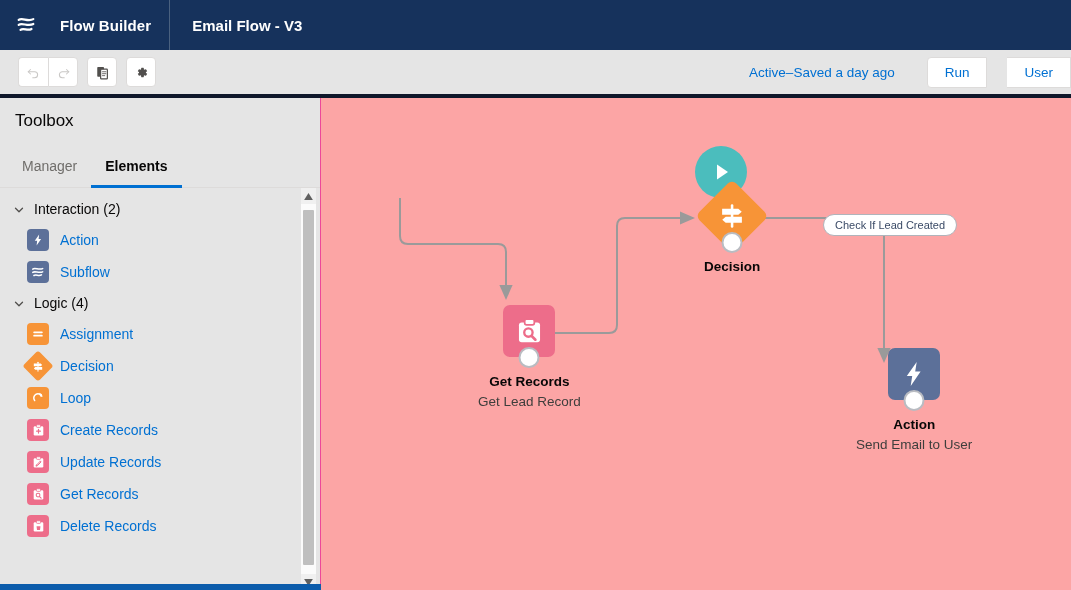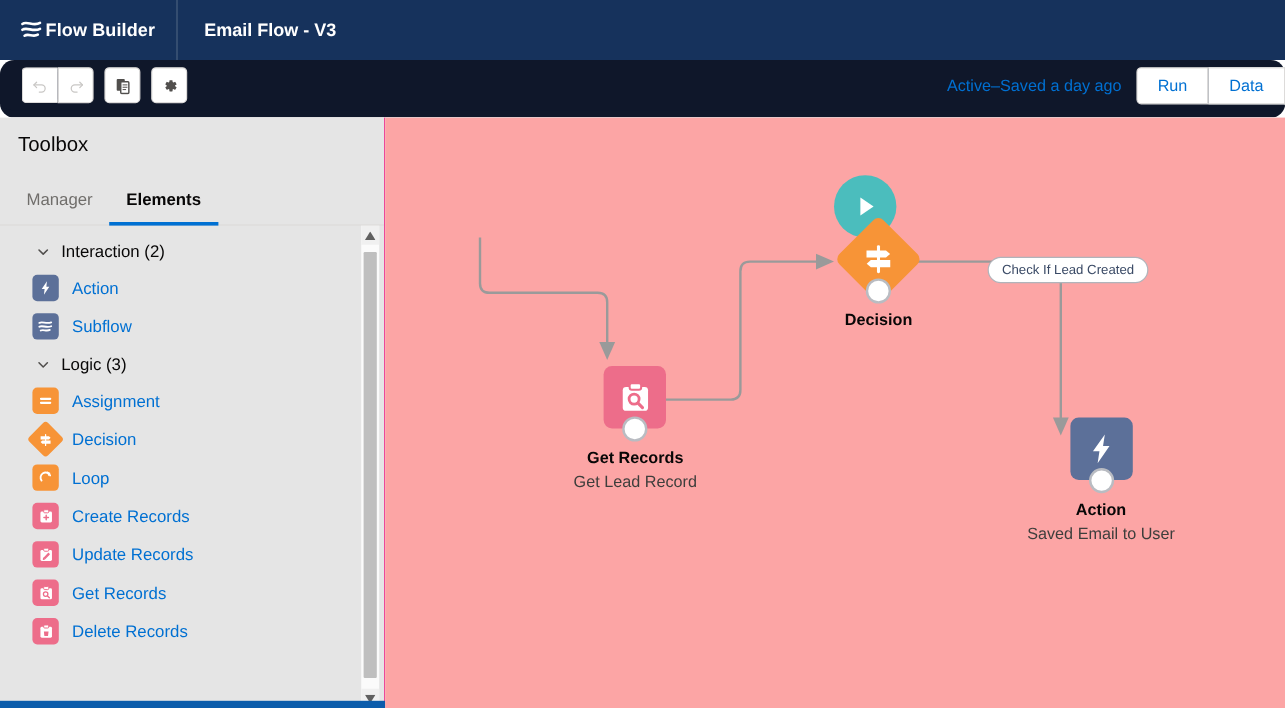--- a/index.html
+++ b/index.html
@@ -11,37 +11,36 @@
   }
 
   
   .app-header {
     height: 50px; width: 100%;
     background: #16325c;
     display: flex; align-items: center;
     color: #fff;
   }
   .brand {
-    display: flex; align-items: center; gap: 1px;
+    display: flex; align-items: center; gap: 23px;
     padding: 0 18px 0 15px;
     height: 100%;
     border-right: 1px solid #4a617f;
   }
   .brand-logo { width: 22px; height: 22px; display: block; }
   .brand-name { font-size: 15px; font-weight: 600; letter-spacing: .1px; white-space: nowrap; }
   .flow-title { padding-left: 22px; font-size: 15px; font-weight: 600; white-space: nowrap; }
 
   
   .toolbar {
     height: 48px; width: 100%;
-    background: #0f172a;
-    border-bottom: 6px solid #0f172a;
+    background: #e5e5e5;
+    border-bottom: 4px solid #0f172a;
     display: flex; align-items: center;
     position: relative;
-    border-radius: 12px;
   }
   .tool-group { display: flex; align-items: center; margin-left: 18px; }
   .tool-btn {
     width: 30px; height: 30px;
     border: 1px solid #dddbda;
     background: #fff;
     display: flex; align-items: center; justify-content: center;
     color: #514f4d;
   }
   .tool-btn.joined-left { border-radius: 4px 0 0 4px; border-right: none; }
@@ -56,21 +55,21 @@
   }
   .status-text {
     font-size: 13.5px; color: #0070d2;
     white-space: nowrap; padding-right: 12px;
   }
   .pill-btn {
     height: 31px; min-width: 55px; padding: 0 17px;
     border: 1px solid #dddbda; background: #fff;
     color: #0070d2; font-size: 13.5px;
     display: flex; align-items: center; justify-content: center;
-    white-space: nowrap; font-family: "Liberation Sans", sans-serif;
+    white-space: nowrap; font-family: "Liberation Sans", sans-serif; margin-left: 20px;
   }
   .pill-btn.first { border-radius: 4px 0 0 4px; }
   .pill-btn.next { border-left: none; }
 
   
   .body-row { display: flex; height: calc(590px - 98px); width: 100%; }
 
   
   .toolbox {
     width: 321px; flex: 0 0 321px;
@@ -101,21 +100,21 @@
     content: ""; position: absolute; left: 0; right: 0; bottom: -1px;
     height: 3px; background: #0070d2;
   }
   .palette {
     flex: 1; overflow: hidden; position: relative;
     padding-top: 6px;
   }
   .group-header {
     display: flex; align-items: center; gap: 9px;
     height: 30px; padding-left: 13px;
-    font-size: 14px; color: #080707; margin-left: 17px;
+    font-size: 14px; color: #080707;
   }
   .chev { width: 12px; height: 12px; display: block; color: #514f4d; }
   .palette-item {
     display: flex; align-items: center; gap: 11px;
     height: 32px; padding-left: 27px;
   }
   .pal-icon {
     width: 22px; height: 22px; flex: 0 0 22px;
     border-radius: 4px;
     display: flex; align-items: center; justify-content: center;
@@ -248,21 +247,21 @@
           <path d="M10 6.6a3.4 3.4 0 100 6.8 3.4 3.4 0 000-6.8zm0 5.1a1.7 1.7 0 110-3.4 1.7 1.7 0 010 3.4z"></path>
           <path d="M17.2 11.3l-1.3-.7a6 6 0 000-1.2l1.3-.7a.6.6 0 00.2-.8l-1.2-2a.6.6 0 00-.8-.2l-1.3.7a6 6 0 00-1-.6V4.3a.6.6 0 00-.6-.6h-2.4a.6.6 0 00-.6.6v1.5a6 6 0 00-1 .6l-1.3-.7a.6.6 0 00-.8.2l-1.2 2a.6.6 0 00.2.8l1.3.7a6 6 0 000 1.2l-1.3.7a.6.6 0 00-.2.8l1.2 2a.6.6 0 00.8.2l1.3-.7a6 6 0 001 .6v1.5c0 .3.3.6.6.6h2.4c.3 0 .6-.3.6-.6v-1.5a6 6 0 001-.6l1.3.7a.6.6 0 00.8-.2l1.2-2a.6.6 0 00-.2-.8z"></path>
         </svg>
       </span>
     </button>
   </div>
 
   <div class="toolbar-right">
     <div class="status-text">Active–Saved a day ago</div>
     <button class="pill-btn first">Run</button>
-    <button class="pill-btn next">Data</button>
+    <button class="pill-btn next">User</button>
   </div>
 </div>
 
 <div class="body-row">
 
   <div class="toolbox">
     <div class="toolbox-title">Toolbox</div>
 
     <div class="tabs">
       <div class="tab">Manager</div>
@@ -297,21 +296,21 @@
         </span>
         <span class="pal-label">Subflow</span>
       </div>
 
       <div class="group-header">
         <span class="chev">
           <svg width="12" height="12" viewBox="0 0 12 12" fill="none">
               <path d="M2.5 4.3L6 7.8l3.5-3.5" stroke="currentColor" stroke-width="1.3" stroke-linecap="round" stroke-linejoin="round"></path>
             </svg>
         </span>
-        <span>Logic (3)</span>
+        <span>Logic (4)</span>
       </div>
       <div class="palette-item">
         <span class="pal-icon" style="background:#f79437">
           <svg width="14" height="14" viewBox="0 0 20 20" fill="none">
               <path d="M4.5 7.6h11M4.5 12.4h11" stroke="#fff" stroke-width="2.6" stroke-linecap="round"></path>
             </svg>
         </span>
         <span class="pal-label">Assignment</span>
       </div>
       <div class="palette-item">
@@ -455,19 +454,19 @@
     <div class="node" style="left:535px; top:250px;">
       <div class="node-shape">
         <div class="sq-node slate">
           <svg width="30" height="30" viewBox="0 0 20 20" fill="#fff">
               <path d="M11.8 2L5.2 11.4h3.6L7.8 18l6.6-9.6h-3.6z"></path>
             </svg>
         </div>
         <div class="conn-dot"></div>
       </div>
       <div class="node-title">Action</div>
-      <div class="node-sub">Saved Email to User</div>
+      <div class="node-sub">Send Email to User</div>
     </div>
 
     <div class="wire-label" style="left:502px; top:116px;">Check If Lead Created</div>
 
   </div>
 </div>
 
 </body></html>

